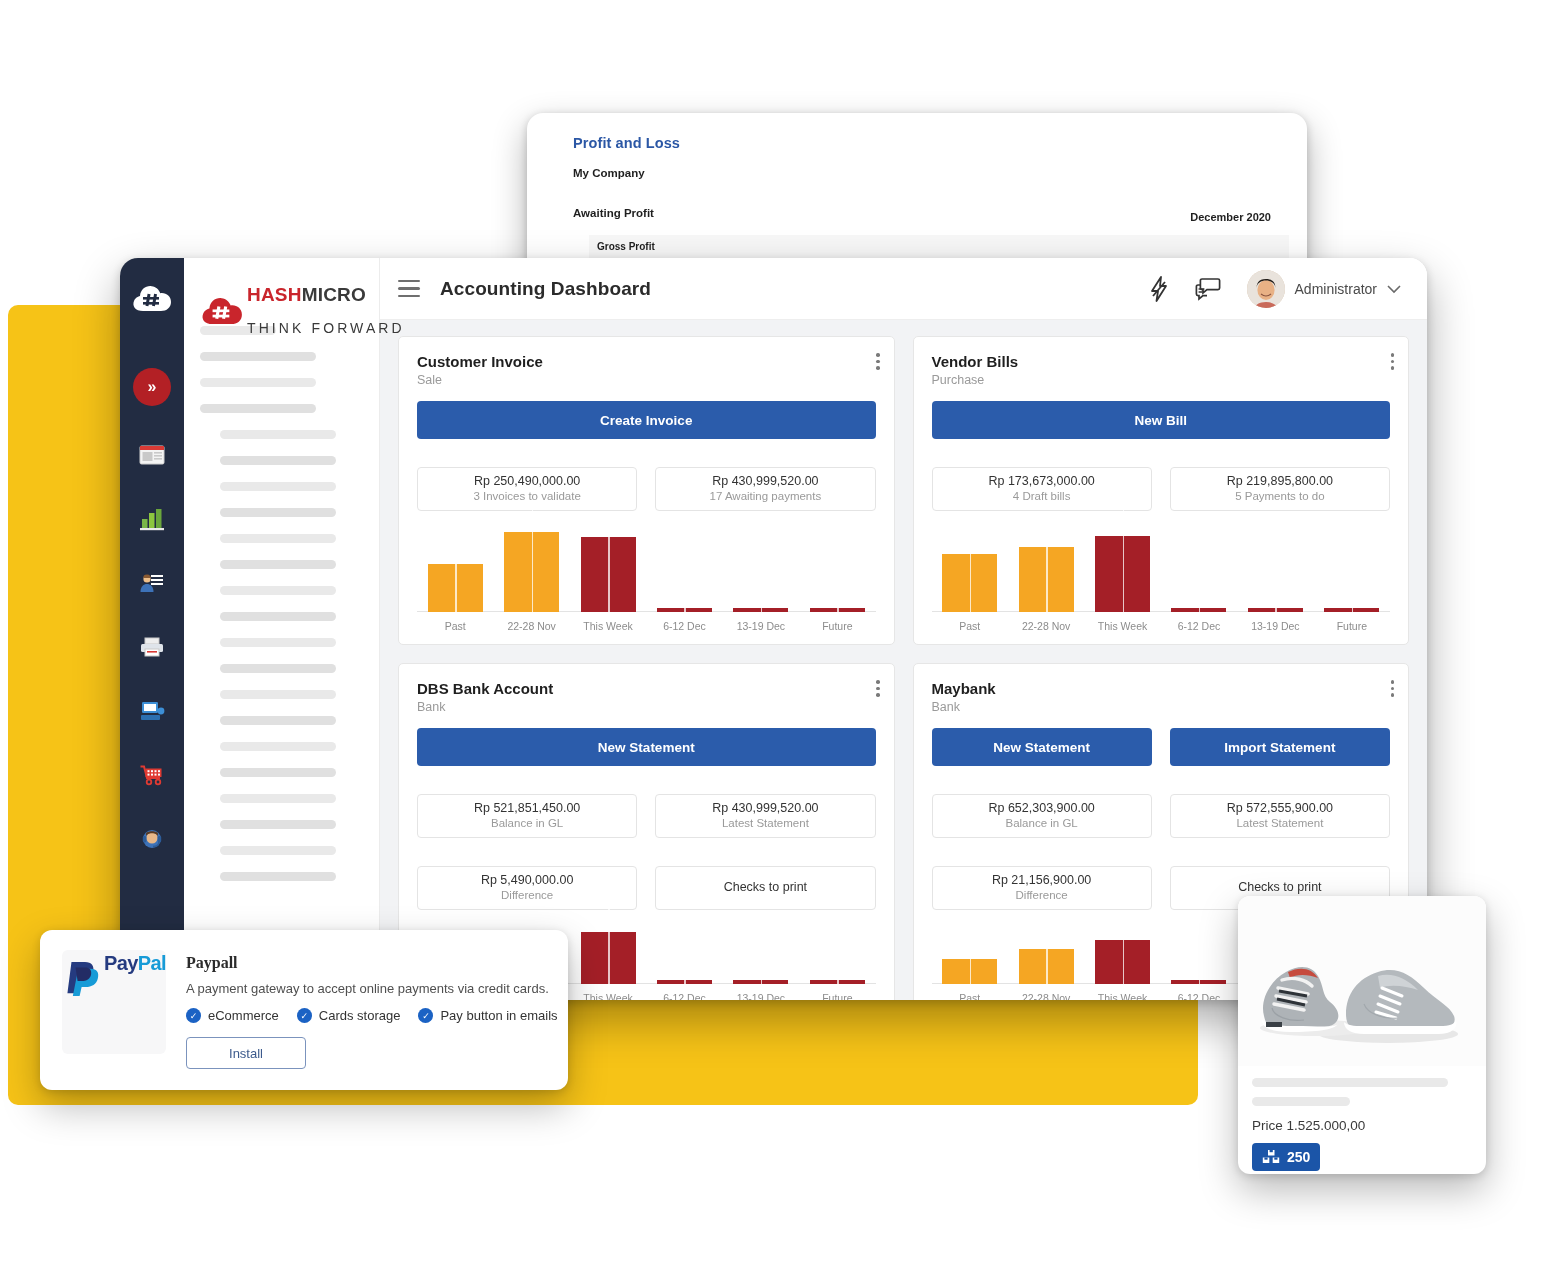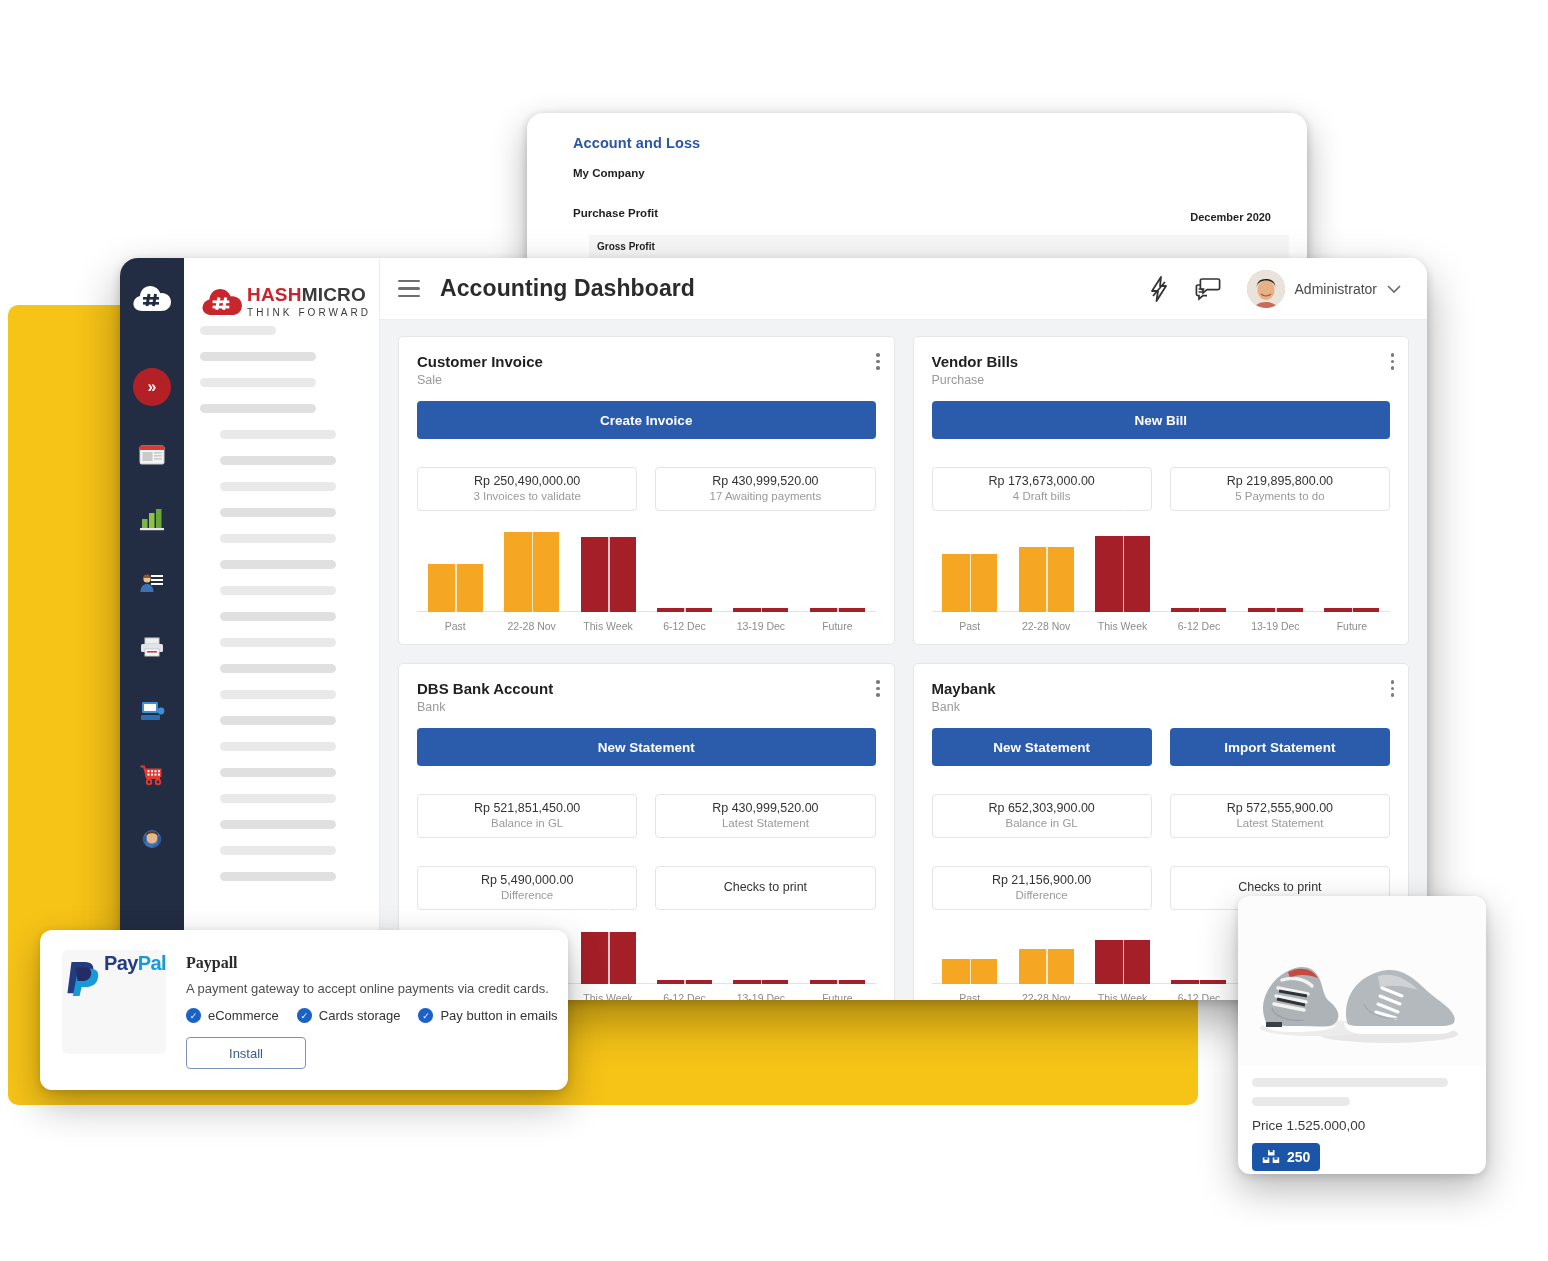--- a/index.html
+++ b/index.html
@@ -81,21 +81,21 @@
   .sk { height:9px; border-radius:5px; background:#e9e9e9; margin-bottom:17px; }
 
   
   .content { flex:1; display:flex; flex-direction:column; background:#fff; min-width:0; }
   .topbar {
     height:62px; flex:0 0 62px; display:flex; align-items:center;
     padding: 0 26px 0 18px; border-bottom:1px solid #eeeeee; background:#fff;
   }
   .hamburger { width:22px; display:flex; flex-direction:column; gap:5px; margin-right:20px; }
   .hamburger span { display:block; height:2.5px; background:#6f6f6f; border-radius:2px; }
-  .page-title { font-size:23px; font-weight:700; color:#2b2b2b; letter-spacing:.1px; }
+  .page-title { font-size:19px; font-weight:700; color:#2b2b2b; letter-spacing:.1px; }
   .topbar-right { margin-left:auto; display:flex; align-items:center; gap:26px; }
   .tb-icon { color:#3a3a3a; display:flex; align-items:center; }
   .avatar {
     width:38px; height:38px; border-radius:50%; overflow:hidden;
     background:#d9c3ab; box-shadow:0 0 0 2px #fff;
   }
   .user-name { font-size:14px; color:#4a4a4a; }
   .user-wrap { display:flex; align-items:center; gap:10px; }
 
   .board { flex:1; background:#f2f3f5; padding:16px 18px 0 18px; overflow:hidden; }
@@ -184,24 +184,24 @@
   }
 </style>
 </head>
 <body>
 
 <div class="stage">
 
   <div class="yellow-block"></div>
 
   <div class="back-window">
-    <div class="pl-title">Account and Loss</div>
+    <div class="pl-title">Profit and Loss</div>
     <div class="pl-company">My Company</div>
     <div class="pl-period">December 2020</div>
-    <div class="pl-oper">Purchase Profit</div>
+    <div class="pl-oper">Awaiting Profit</div>
     <div class="pl-gross">Gross Profit</div>
   </div>
 
   <div class="main-window">
 
     <div class="rail">
       <div class="rail-logo">
         <svg width="42" height="30" viewBox="0 0 42 30">
           <path d="M12 28 C4 28 1 23 3 18 C4.6 13.8 9 13 9 13 C9.6 6 15 2.5 20.6 3.2 C25 3.7 28 6.6 29.3 10.2 C35 9.4 40 13.2 40 19 C40 24.6 35.6 28 30 28 Z" fill="#ffffff"></path>
           <g fill="#222c42">
@@ -645,21 +645,21 @@
         <rect x="15.5" y="11" width="3" height="12" transform="rotate(10 17 17)"></rect>
         <rect x="22" y="11" width="3" height="12" transform="rotate(10 23.5 17)"></rect>
         <rect x="12" y="14" width="16" height="2.6"></rect>
         <rect x="12" y="19" width="16" height="2.6"></rect>
       </g>
     </svg>
     <div>
       <div style="font-size:19px;font-weight:700;letter-spacing:.2px;line-height:1;">
         <span style="color:#c9252c">HASH</span><span style="color:#3a3a3a">MICRO</span>
       </div>
-      <div style="font-size:10px;letter-spacing:3.1px;color:#3a3a3a;margin-top:3px;">THINK FORWARD</div>
+      <div style="font-size:14px;letter-spacing:3.1px;color:#3a3a3a;margin-top:16px;">THINK FORWARD</div>
     </div>
   </div>
 
   <div class="paypal-card">
     <div class="pp-logo">
       <svg width="62" height="58" viewBox="0 0 62 58">
         <path d="M14 4 H34 C44 4 48 10 46 19 C44 28 37 32 28 32 H22 L19 50 H8 Z" fill="#253b80"></path>
         <path d="M24 14 H42 C52 14 55 20 53 28 C51 37 44 41 35 41 H29 L26 54 H16 Z" fill="#179bd7"></path>
         <path d="M20 12 H34 C41 12 44 16 43 22 C42 29 36 32 29 32 H23 Z" fill="#232c65"></path>
       </svg>

